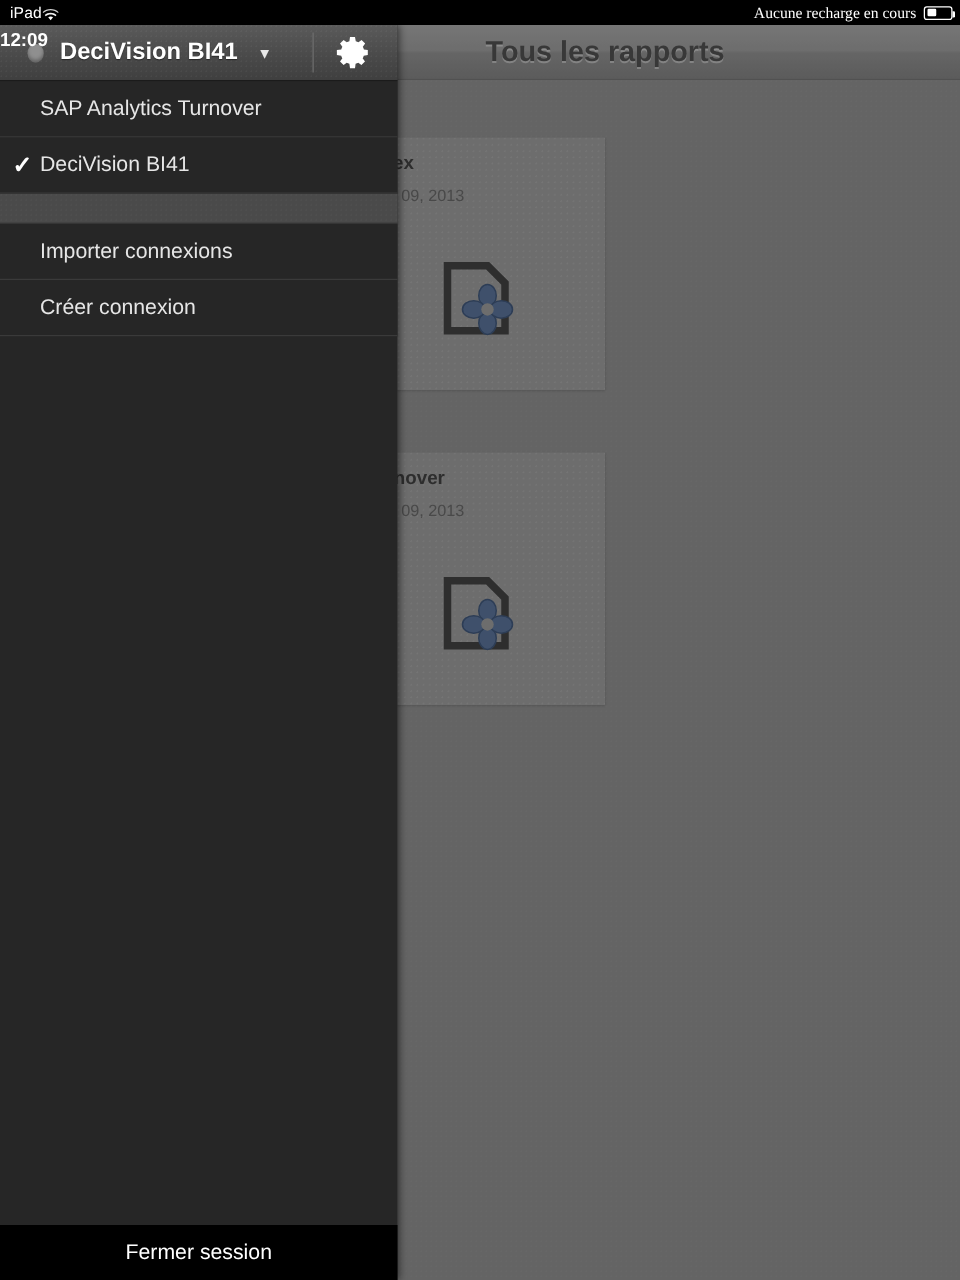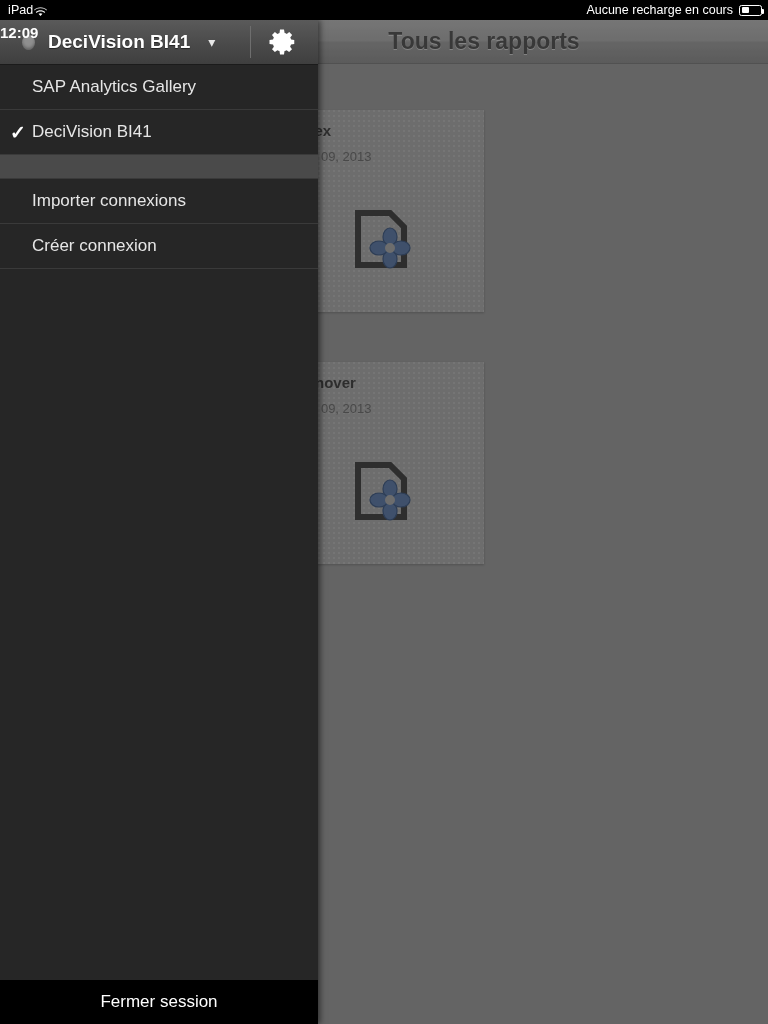--- a/index.html
+++ b/index.html
@@ -14,21 +14,21 @@
   
   .statusbar{
     position:absolute; left:0; top:0; width:768px; height:20px;
     background:#000; color:#fff; font-size:12px;
     display:flex; align-items:center;
   }
   .sb-left{ position:absolute; left:8px; display:flex; align-items:center; gap:1px; }
   .sb-device{ font-size:12.5px; letter-spacing:0.1px; }
   .sb-wifi{ display:inline-block; width:13px; height:10px; position:relative; top:1px; }
   .sb-center{ position:absolute; left:0; right:0; font-size:15px; font-weight:bold;margin-top:44px; }
-  .sb-right{ position:absolute; right:6px; display:flex; align-items:center; gap:6px; }
+  .sb-right{ position:absolute; right:6px; display:flex; align-items:center; gap:6px;font-family:Liberation Serif, serif; }
   .sb-charge{ font-size:12.5px; }
   .battery{ position:relative; width:23px; height:11px; border:1px solid #fff; border-radius:2.5px; }
   .battery:after{ content:""; position:absolute; right:-3px; top:3px; width:2px; height:5px;
     background:#fff; border-radius:0 1px 1px 0; }
   .battery i{ position:absolute; left:1.5px; top:1.5px; bottom:1.5px; width:7px; background:#fff; border-radius:1px; display:block; }
 
   
   .main{
     position:absolute; left:0; top:20px; width:768px; height:1004px;
     background:
@@ -323,21 +323,21 @@
       <span class="gear">
         <svg viewBox="0 0 24 24" fill="#ffffff">
           <path d="M12 8.2a3.8 3.8 0 1 0 0 7.6 3.8 3.8 0 0 0 0-7.6zm0 5.9a2.1 2.1 0 1 1 0-4.2 2.1 2.1 0 0 1 0 4.2z"></path>
           <path d="M21 13.6v-3.2l-2.5-.4a6.9 6.9 0 0 0-.7-1.7l1.5-2-2.3-2.3-2 1.5a6.9 6.9 0 0 0-1.7-.7L12.8 2H9.6l-.4 2.8c-.6.2-1.2.4-1.7.7l-2-1.5-2.3 2.3 1.5 2c-.3.5-.5 1.1-.7 1.7L1.2 10.4v3.2l2.8.4c.2.6.4 1.2.7 1.7l-1.5 2 2.3 2.3 2-1.5c.5.3 1.1.5 1.7.7l.4 2.8h3.2l.4-2.8c.6-.2 1.2-.4 1.7-.7l2 1.5 2.3-2.3-1.5-2c.3-.5.5-1.1.7-1.7l2.6-.4z"></path>
         </svg>
       </span>
     </div>
 
     <div class="menu-list">
       <div class="menu-item">
-        <span class="lbl">SAP Analytics Gallery</span>
+        <span class="lbl">SAP Analytics Turnover</span>
       </div>
       <div class="menu-item">
         <span class="tick">✓</span>
         <span class="lbl">DeciVision BI41</span>
       </div>
       <div class="menu-gap"></div>
       <div class="menu-item">
         <span class="lbl">Importer connexions</span>
       </div>
       <div class="menu-item">

